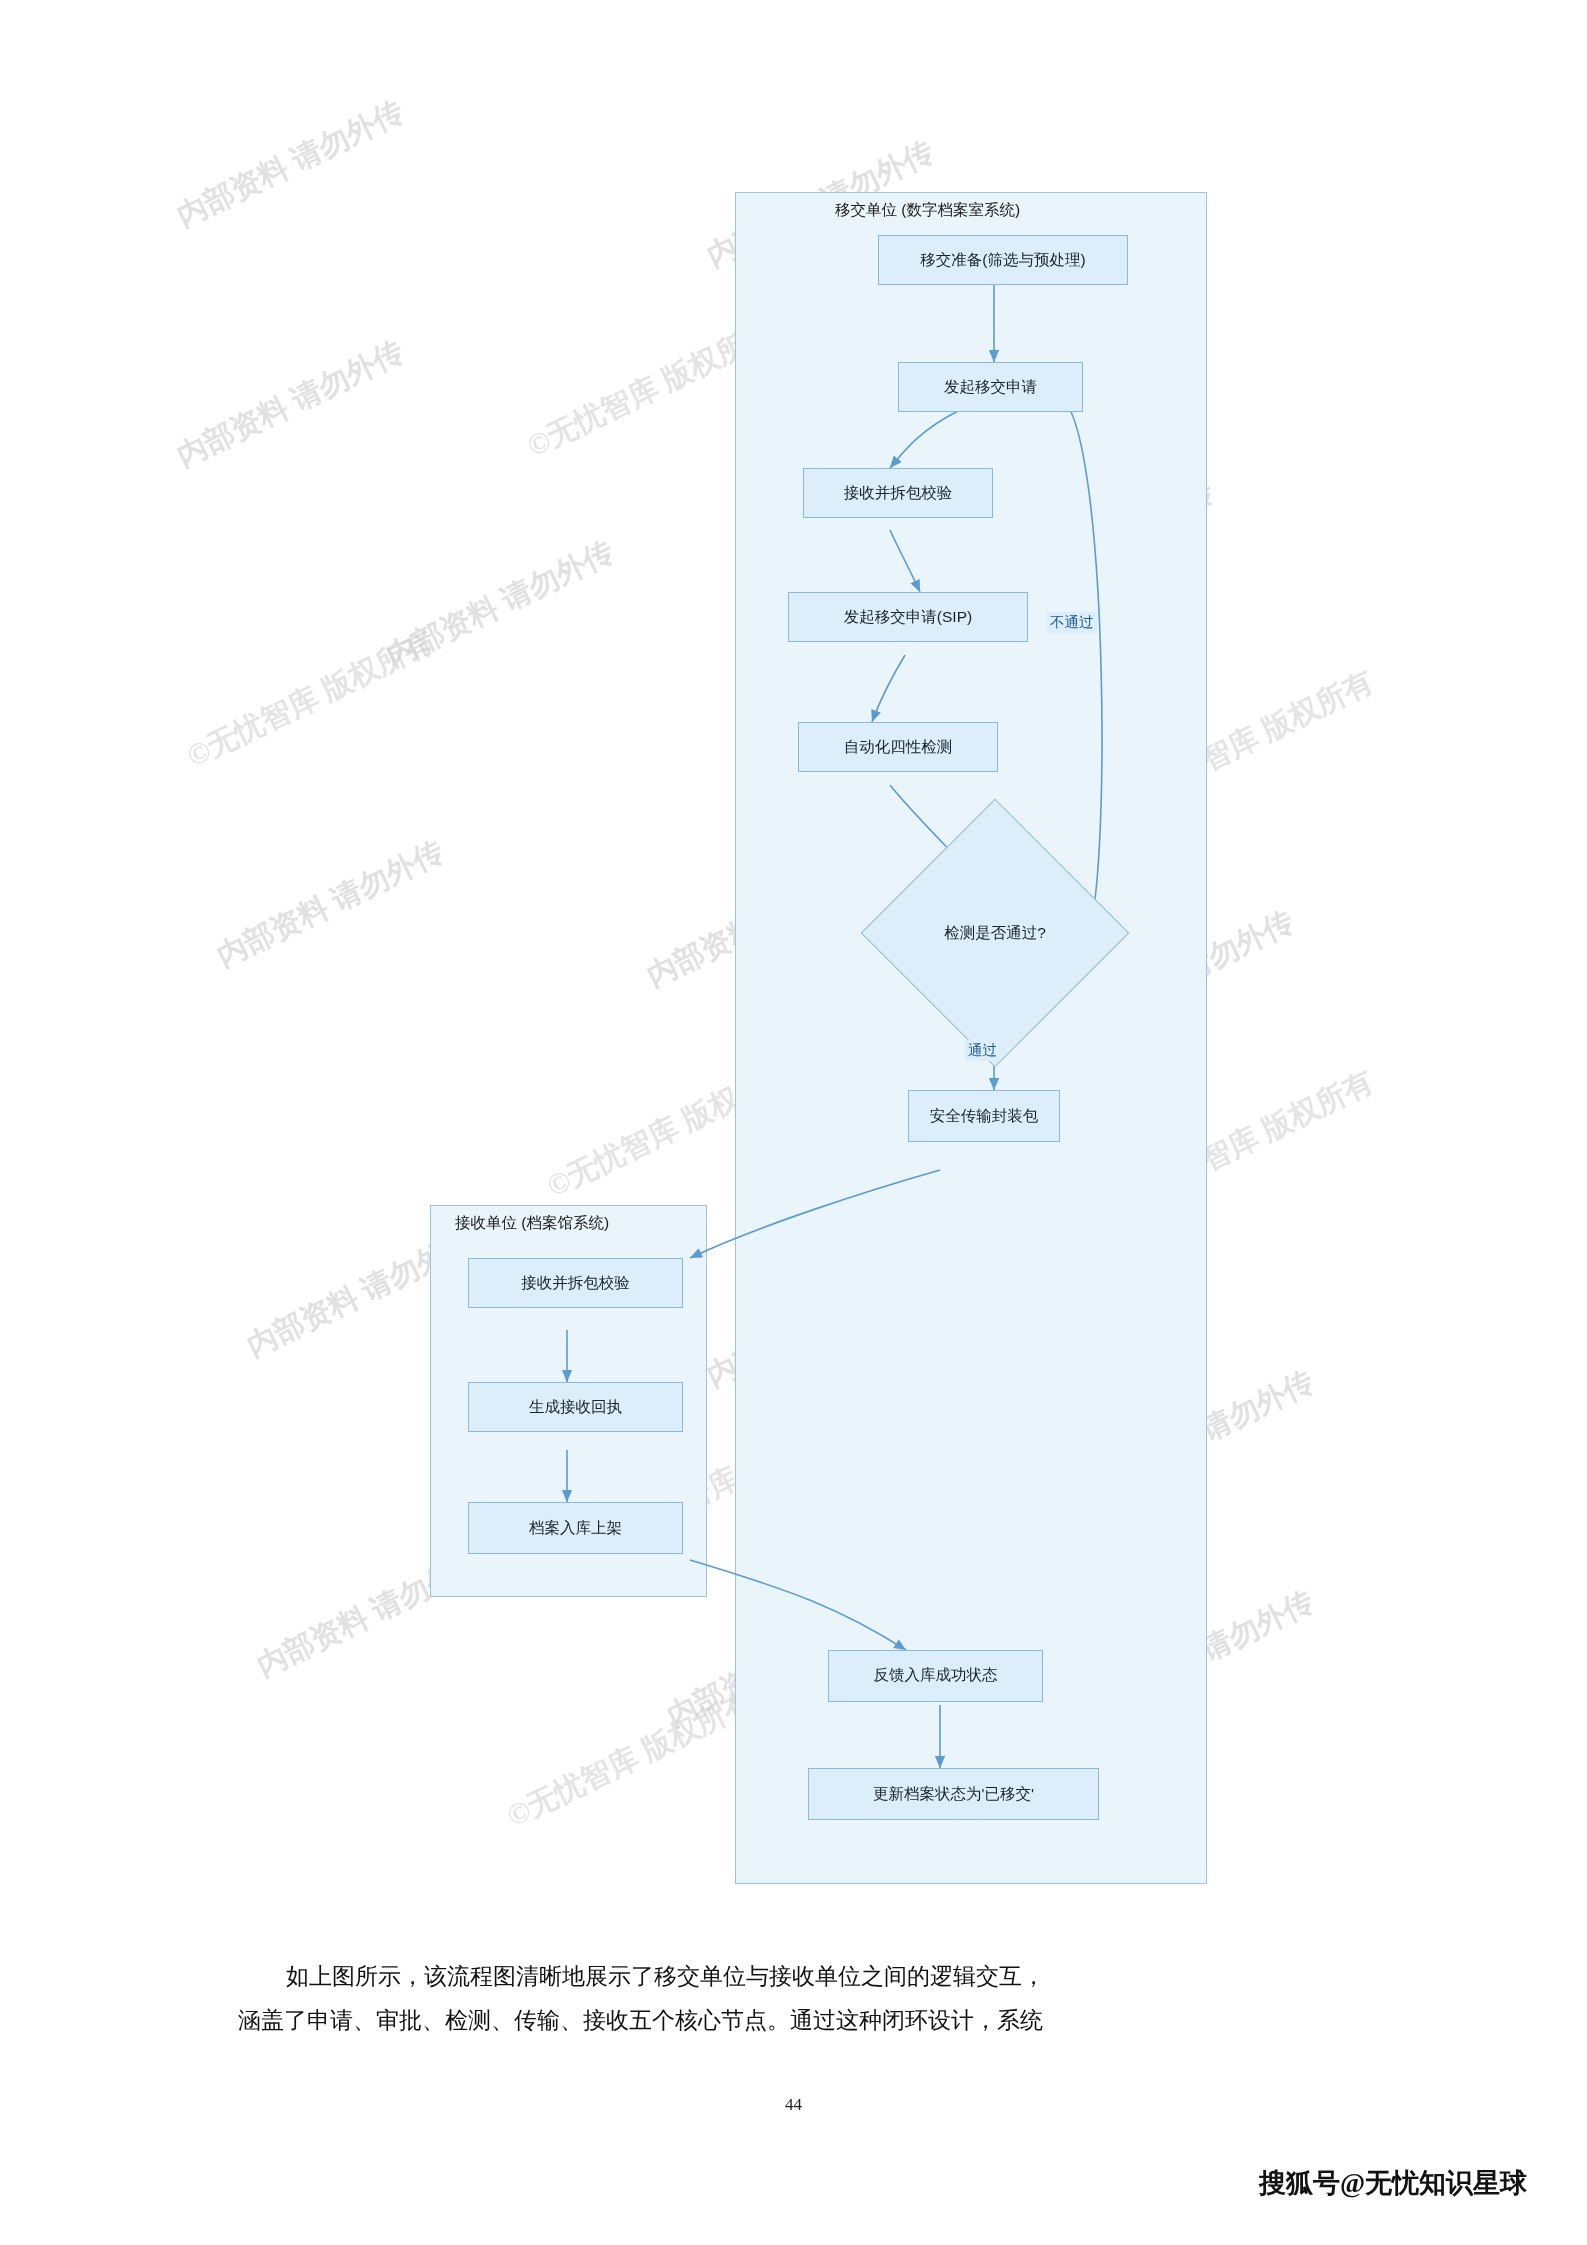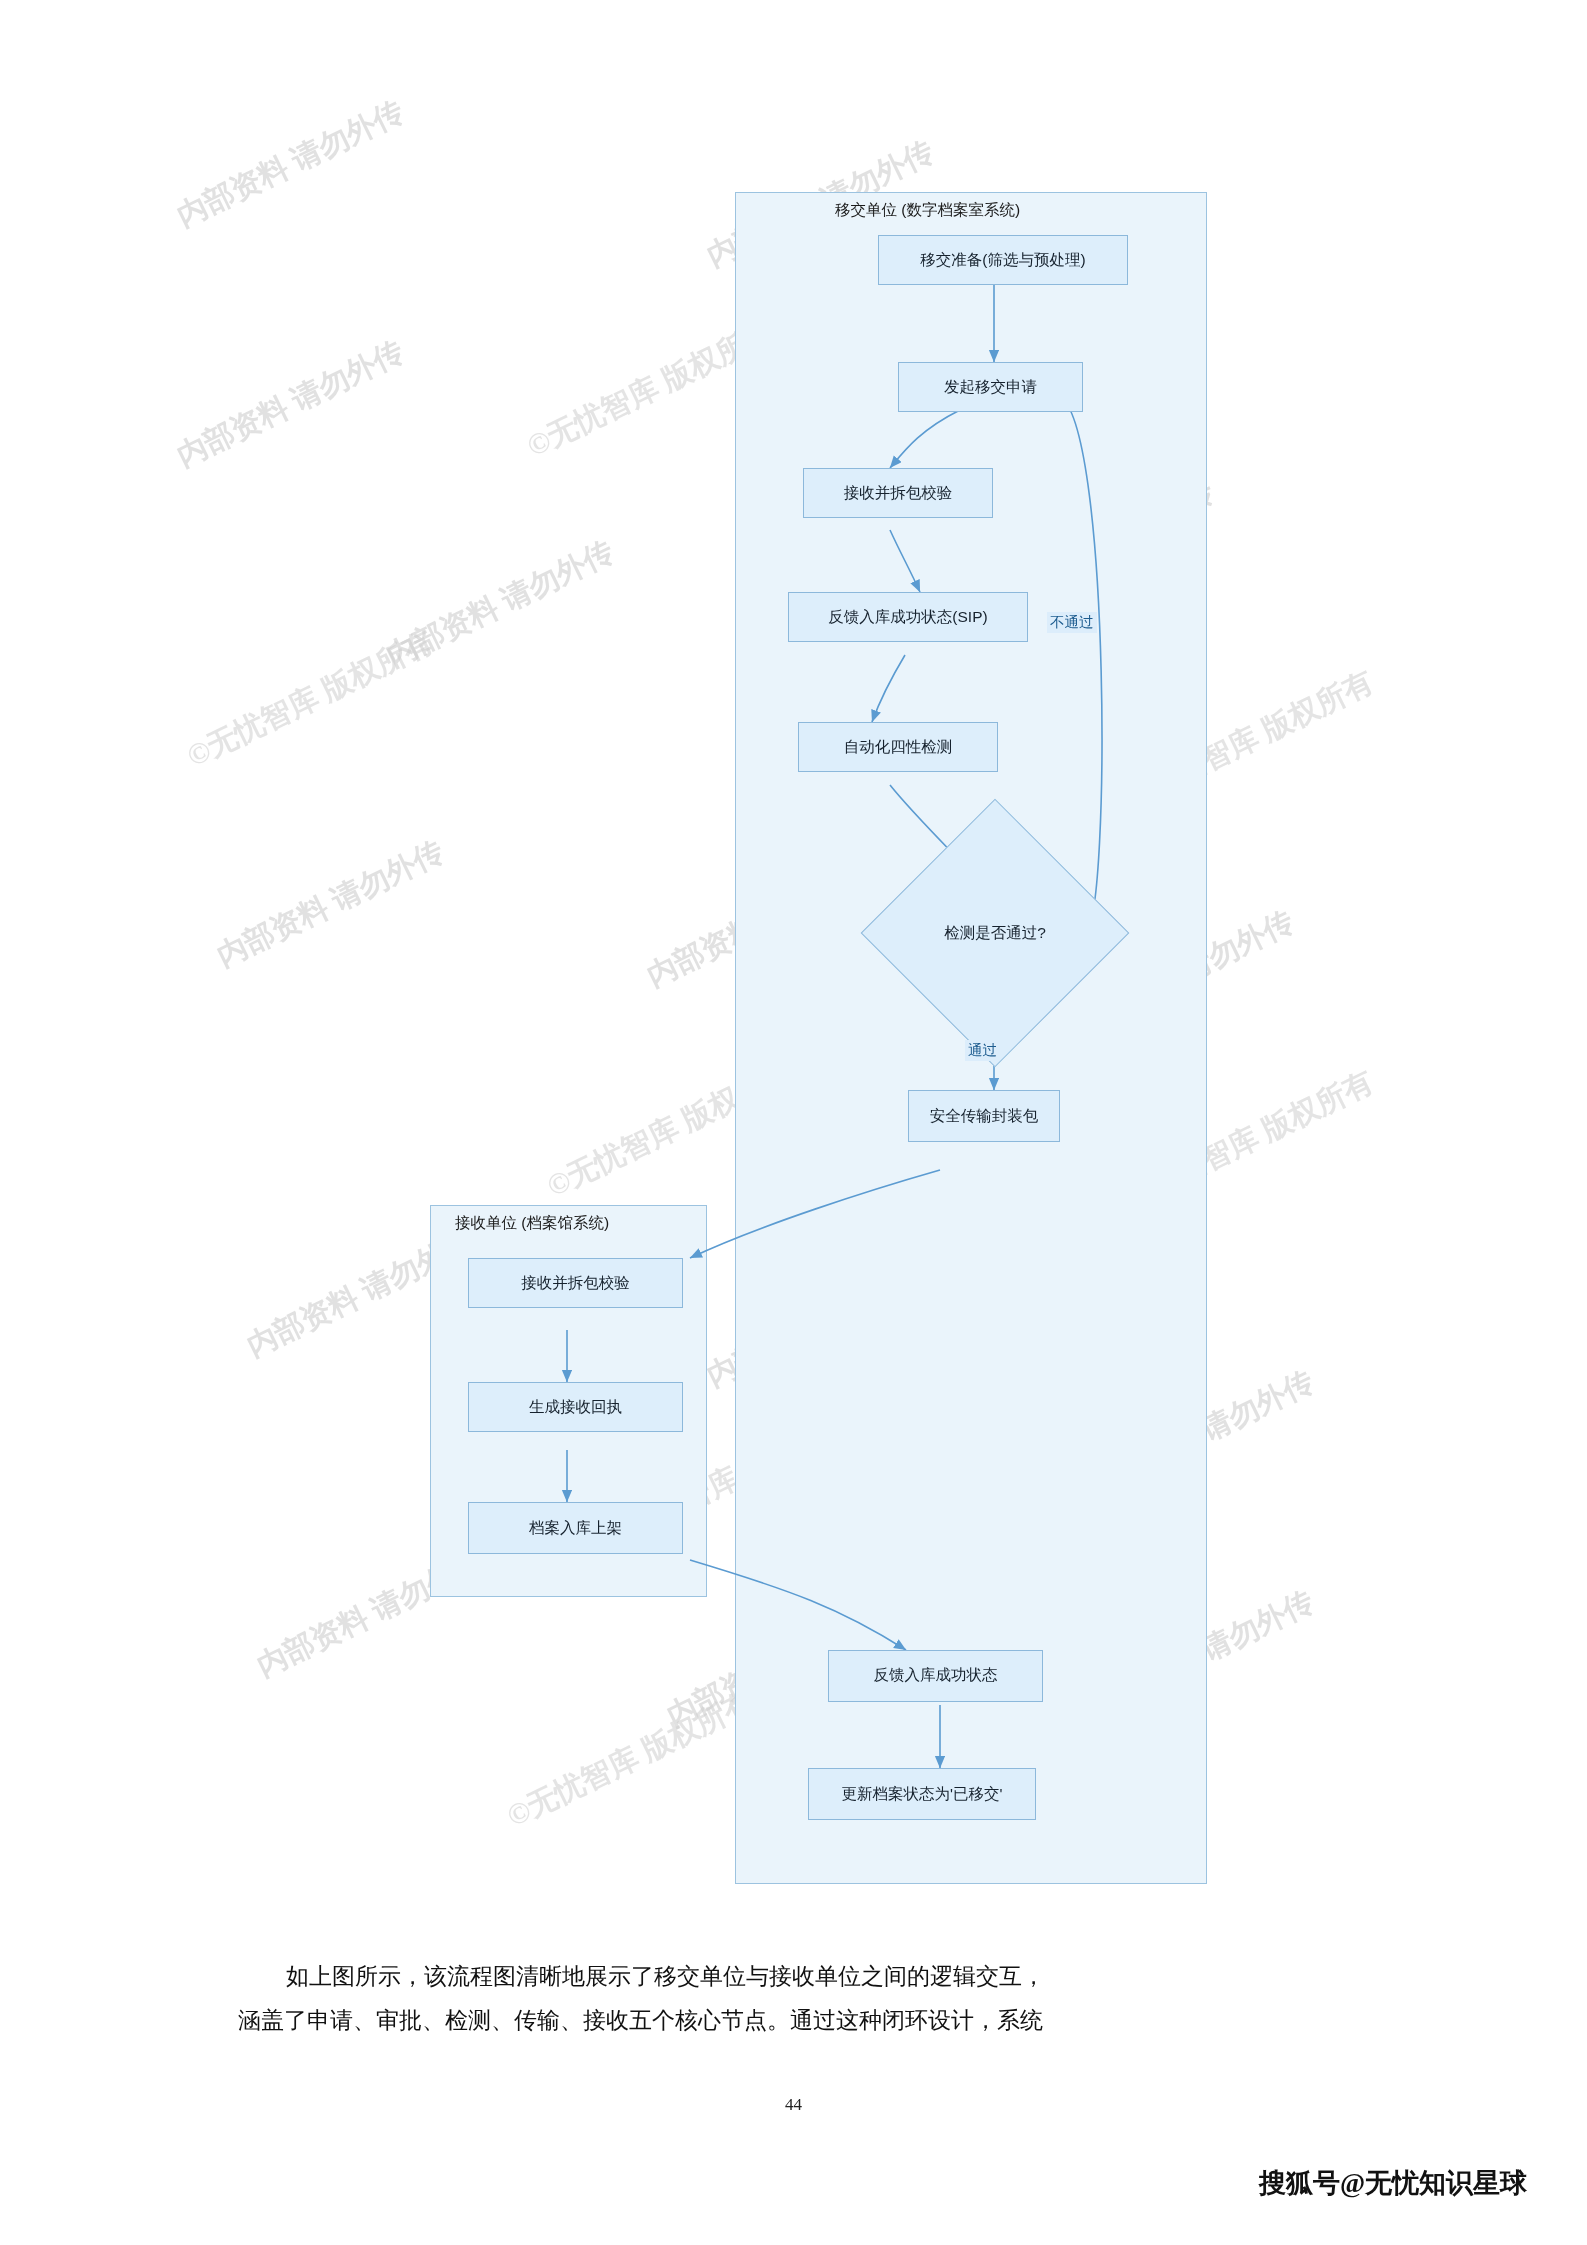--- a/index.html
+++ b/index.html
@@ -168,36 +168,36 @@
 
         <path d="M690,1560 C790,1590 840,1608 906,1650"></path>
 
         <path d="M940,1705 L940,1768"></path>
       </g>
     </svg>
 
     <div class="node" style="left:870px;top:235px;width:250px;height:50px;">移交准备(筛选与预处理)</div>
     <div class="node" style="left:890px;top:362px;width:185px;height:50px;">发起移交申请</div>
     <div class="node" style="left:795px;top:468px;width:190px;height:50px;">接收并拆包校验</div>
-    <div class="node" style="left:780px;top:592px;width:240px;height:50px;">反馈入库成功状态(SIP)</div>
+    <div class="node" style="left:780px;top:592px;width:240px;height:50px;">发起移交申请(SIP)</div>
     <div class="node" style="left:790px;top:722px;width:200px;height:50px;">自动化四性检测</div>
 
     <div class="diamond-wrap" style="left:900px;top:838px;width:190px;height:190px;">
       <div class="diamond"></div>
       <div class="diamond-label">检测是否通过?</div>
     </div>
 
     <div class="node" style="left:900px;top:1090px;width:152px;height:52px;">安全传输封装包</div>
 
     <div class="node" style="left:460px;top:1258px;width:215px;height:50px;">接收并拆包校验</div>
     <div class="node" style="left:460px;top:1382px;width:215px;height:50px;">生成接收回执</div>
     <div class="node" style="left:460px;top:1502px;width:215px;height:52px;">档案入库上架</div>
 
     <div class="node" style="left:820px;top:1650px;width:215px;height:52px;font-family:Liberation Mono, monospace;">反馈入库成功状态</div>
-    <div class="node" style="left:800px;top:1768px;width:228px;height:52px;">更新档案状态为'已移交'</div>
+    <div class="node" style="left:800px;top:1768px;width:291px;height:52px;">更新档案状态为'已移交'</div>
 
     <div class="edge-label" style="left:1047px;top:612px;">不通过</div>
     <div class="edge-label" style="left:965px;top:1040px;">通过</div>
   </div>
 
   <div class="para">
     <p class="indent">如上图所示，该流程图清晰地展示了移交单位与接收单位之间的逻辑交互，</p>
     <p>涵盖了申请、审批、检测、传输、接收五个核心节点。通过这种闭环设计，系统</p>
   </div>
 

